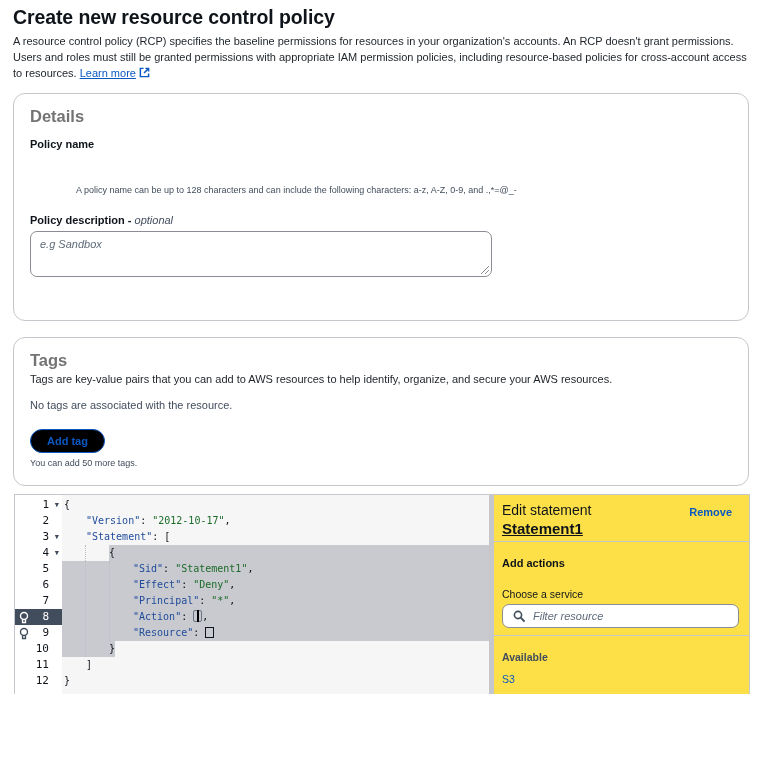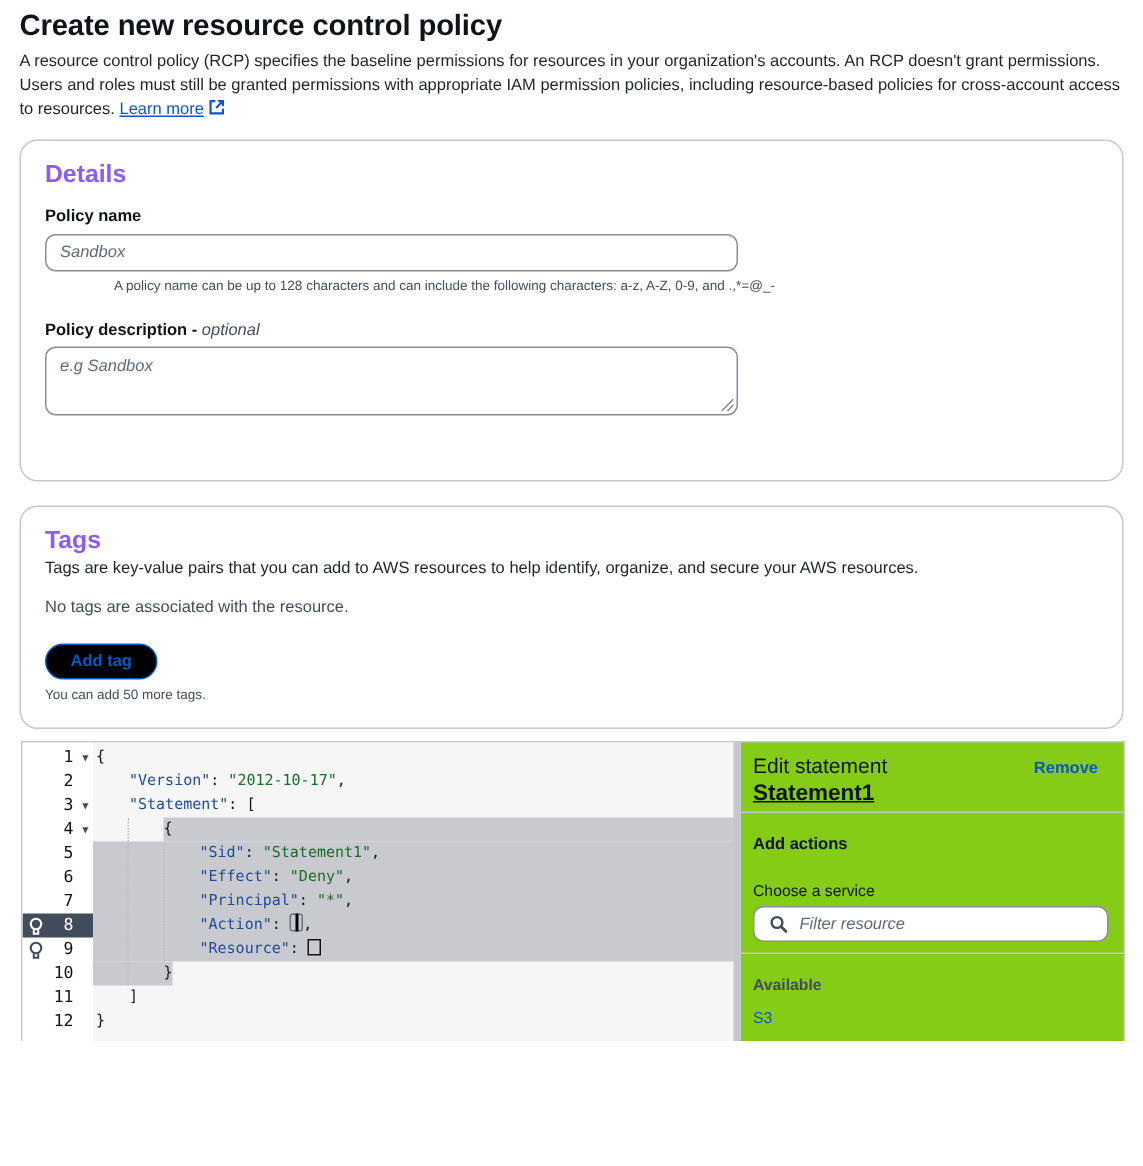--- a/index.html
+++ b/index.html
@@ -8,21 +8,21 @@
 
   .page-title { position: absolute; left: 13px; top: 6px; font-size: 19.5px; font-weight: bold; color: #0f141a; letter-spacing: -0.1px; }
   .page-desc { position: absolute; left: 13px; top: 33px; width: 740px; font-size: 11px; line-height: 16px; color: #1d2329; }
   .page-desc a { color: #0a58c2; text-decoration: underline; }
   .ext-icon { display: inline-block; width: 11px; height: 11px; vertical-align: -1px; margin-left: 3px; }
 
   .card { position: absolute; border: 1px solid #c6c6cd; border-radius: 12px; background: #fff; }
   .card-details { left: 13px; top: 93px; width: 736px; height: 228px; }
   .card-tags { left: 13px; top: 337px; width: 736px; height: 149px; }
 
-  .card h2 { position: absolute; font-size: 16.5px; font-weight: bold; color: #8b5cf6; }
+  .card h2 { position: absolute; font-size: 16.5px; font-weight: bold; color: #737373; }
   .card-details h2 { left: 16px; top: 13px; }
   .card-tags h2 { left: 16px; top: 13px; }
 
   .field-label { position: absolute; font-size: 11px; font-weight: bold; color: #0f141a; }
   .field-label .optional { font-weight: normal; font-style: italic; color: #414d5c; }
   .input { position: absolute; border: 1px solid #8c8c94; border-radius: 7px; background: #fff; font-size: 11px; font-style: italic; color: #5f6b7a; padding-left: 9px; }
   .input-name { left: 16px; top: 62px; width: 462px; height: 25px; line-height: 23px; }
   .input-desc { left: 16px; top: 137px; width: 462px; height: 46px; padding-top: 6px; }
   .resize-grip { position: absolute; right: 2px; bottom: 2px; width: 8px; height: 8px;
     background: linear-gradient(135deg, transparent 45%, #8c8c94 46%, #8c8c94 54%, transparent 55%, transparent 70%, #8c8c94 71%, #8c8c94 79%, transparent 80%); }
@@ -50,21 +50,21 @@
   .key { color: #1f4b9a; }
   .str { color: #1b6b2a; }
   .pun { color: #0f141a; }
   .empty-box { display: inline-block; width: 9px; height: 11px; border: 1px solid #0f141a; vertical-align: -2px; }
   .cursor-box { display: inline-block; width: 9px; height: 12px; border: 1px solid #6b7280; border-radius: 2px; vertical-align: -2px; position: relative; }
   .cursor-box::after { content: ""; position: absolute; left: 3px; top: -1px; width: 1.5px; height: 12px; background: #000; }
   .indent-guide { position: absolute; width: 0; border-left: 1px dotted #b8bcc4; }
   .editor-scrollbar { position: absolute; left: 489px; top: 494px; width: 5px; height: 200px; background: #c6c6cd; }
 
   
-  .panel { position: absolute; left: 494px; top: 494px; width: 256px; height: 200px; border-top: 1px solid #c6c6cd; border-right: 1px solid #c6c6cd; background: #84cc16; overflow: hidden; }
+  .panel { position: absolute; left: 494px; top: 494px; width: 256px; height: 200px; border-top: 1px solid #c6c6cd; border-right: 1px solid #c6c6cd; background: #fde047; overflow: hidden; }
   .panel-title { position: absolute; left: 8px; top: 7px; font-size: 14px; color: #0f141a; }
   .panel-sub { position: absolute; left: 8px; top: 25px; font-size: 15px; font-weight: bold; color: #0f141a; text-decoration: underline; }
   .panel-remove { position: absolute; right: 17px; top: 11px; font-size: 11px; font-weight: bold; color: #0a58c2; cursor: pointer; }
   .panel-divider { position: absolute; left: 0; width: 256px; height: 1px; background: #c6c6cd; }
   .add-actions { position: absolute; left: 8px; top: 62px; font-size: 11px; font-weight: bold; color: #0f141a; }
   .choose-label { position: absolute; left: 8px; top: 93px; font-size: 10.5px; color: #0f141a; }
   .filter { position: absolute; left: 8px; top: 109px; width: 237px; height: 24px; border: 1px solid #8c8c94; border-radius: 7px; background: #fff; }
   .filter .search-icon { position: absolute; left: 10px; top: 5px; width: 12px; height: 12px; }
   .filter .ph { position: absolute; left: 30px; top: 5px; font-size: 11px; font-style: italic; color: #5f6b7a; }
   .available { position: absolute; left: 8px; top: 156px; font-size: 10.5px; font-weight: bold; color: #414d5c; }
@@ -78,23 +78,20 @@
   <span>A resource control policy (RCP) specifies the baseline permissions for resources in your organization's accounts. An RCP doesn't grant permissions. Users and roles must still be granted permissions with appropriate IAM permission policies, including resource-based policies for cross-account access to resources.</span>
   <a href="#"><span>Learn more</span></a><svg class="ext-icon" viewBox="0 0 12 12">
       <path d="M5 1.5H1.5v9h9V7" fill="none" stroke="#0a58c2" stroke-width="1.6"></path>
       <path d="M7 1.5h3.5V5M10.5 1.5L5.5 6.5" fill="none" stroke="#0a58c2" stroke-width="1.6"></path>
     </svg>
 </p>
 
 <section class="card card-details">
   <h2>Details</h2>
   <label class="field-label" style="left:16px; top:44px;">Policy name</label>
-  <div class="input input-name">
-    <span>Sandbox</span>
-  </div>
   <div class="hint" style="left:16px; top:91px;">A policy name can be up to 128 characters and can include the following characters: a-z, A-Z, 0-9, and .,*=@_-</div>
 
   <label class="field-label" style="left:16px; top:120px;"><span>Policy description</span><span> - </span><span class="optional">optional</span></label>
   <div class="input input-desc">
     <span>e.g Sandbox</span>
     <span class="resize-grip"></span>
   </div>
 </section>
 
 <section class="card card-tags">

